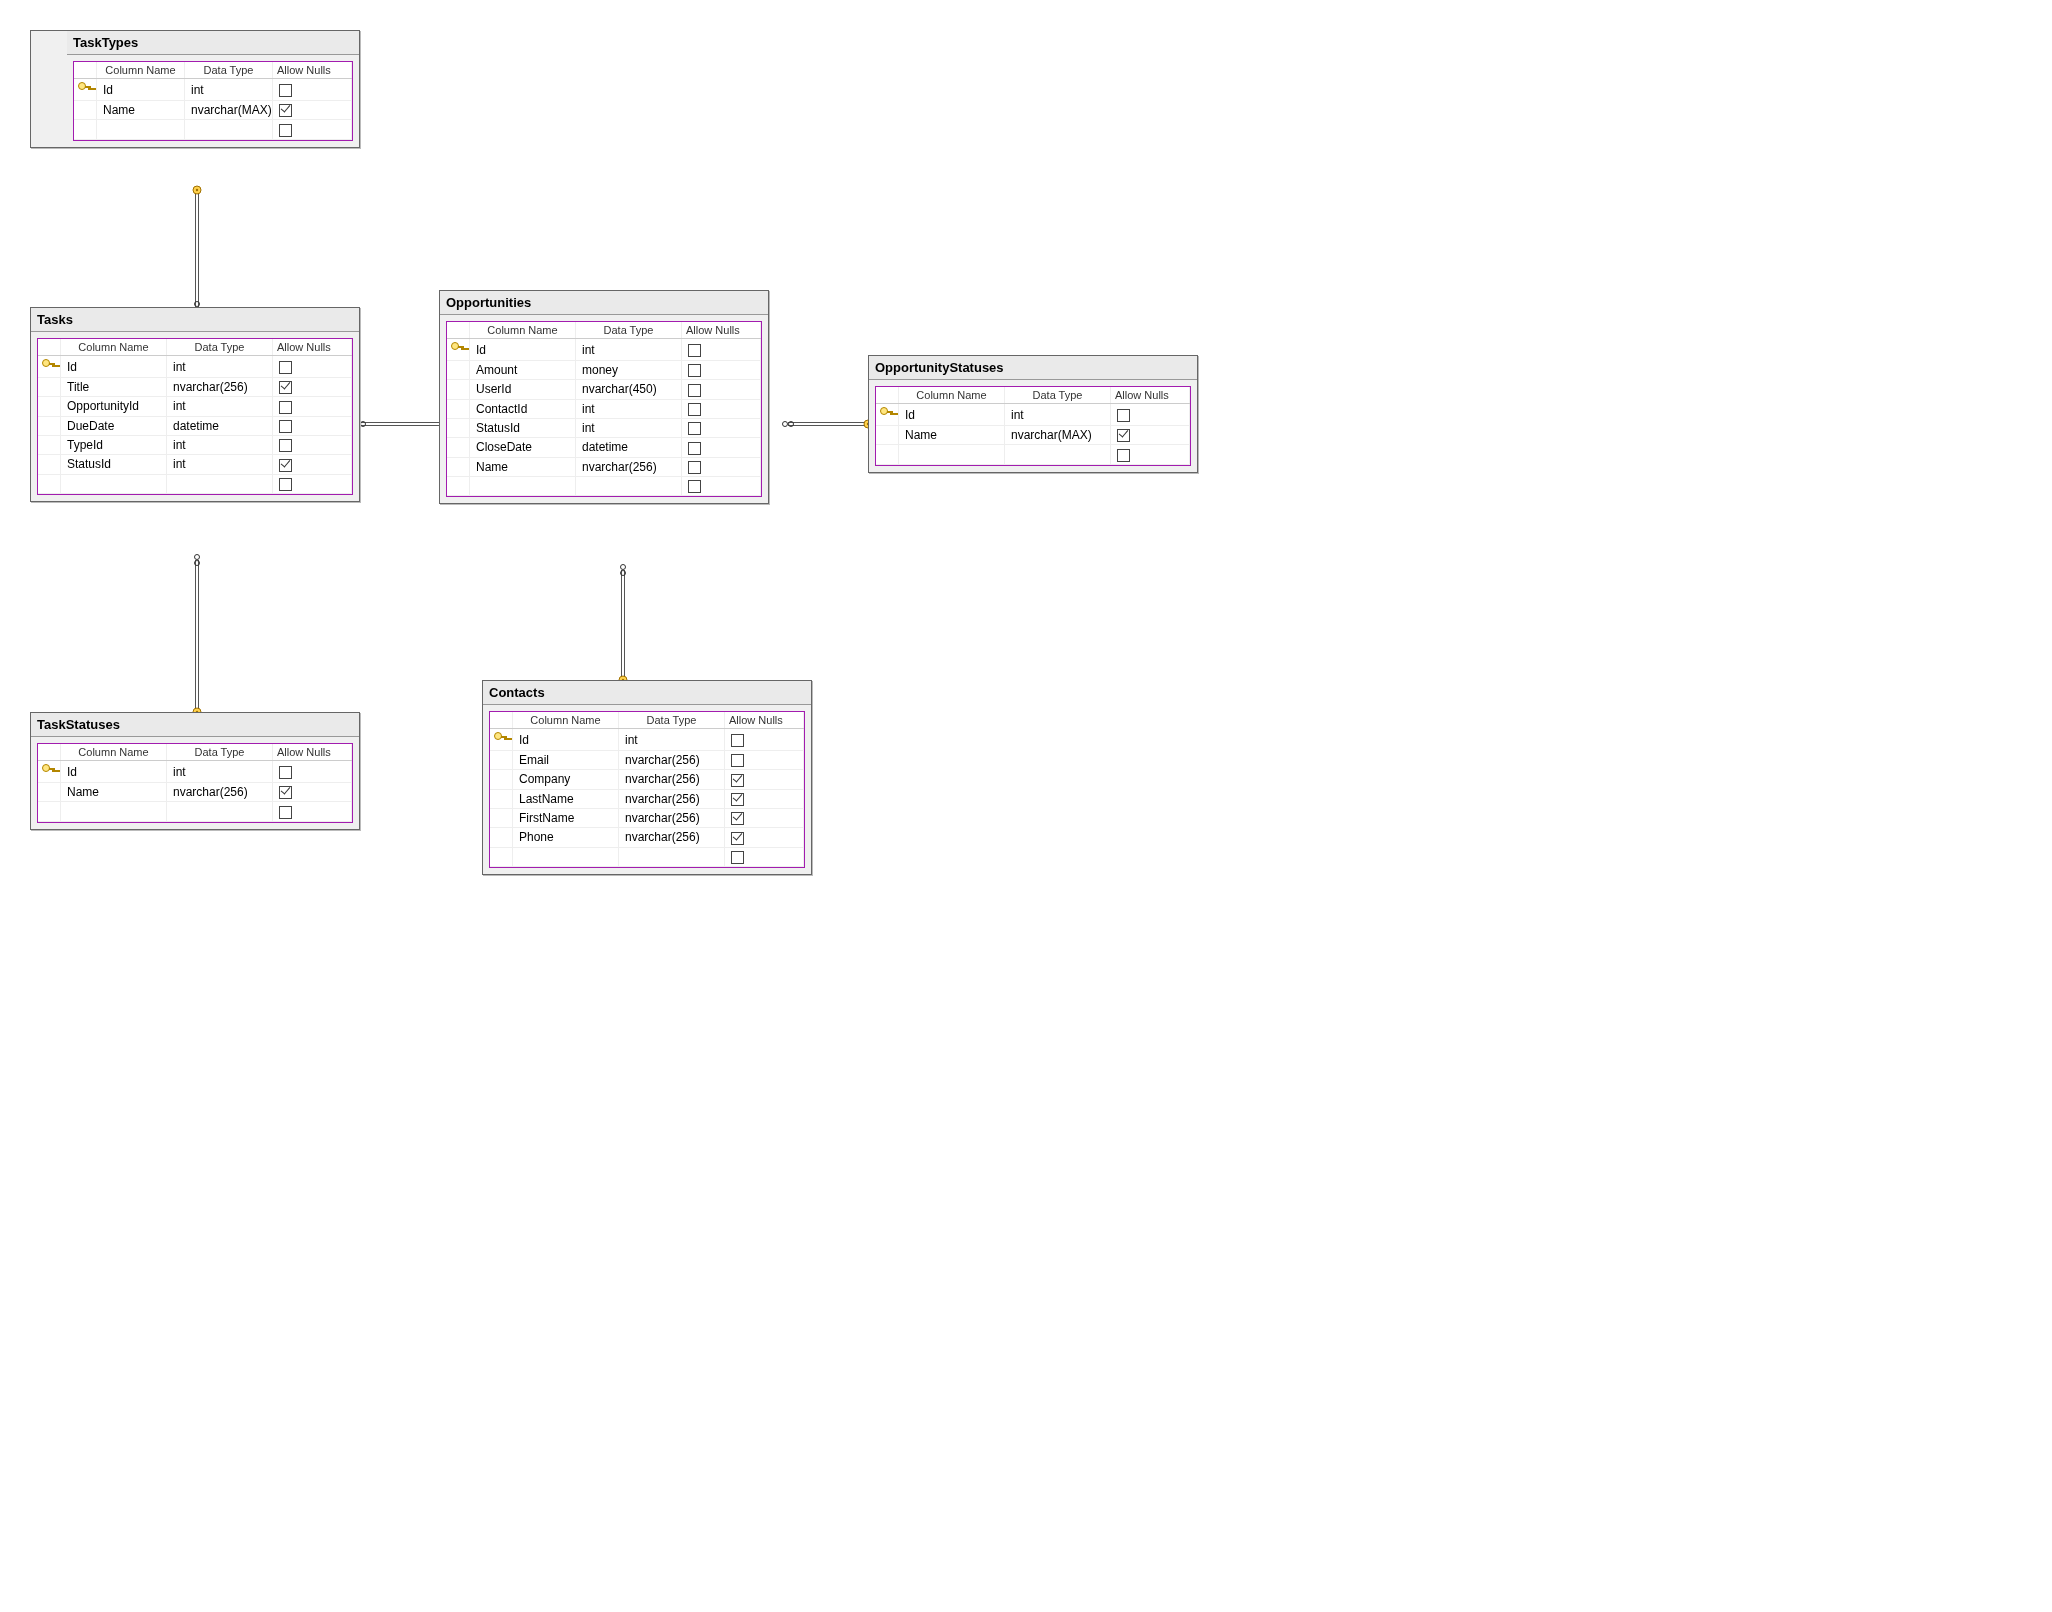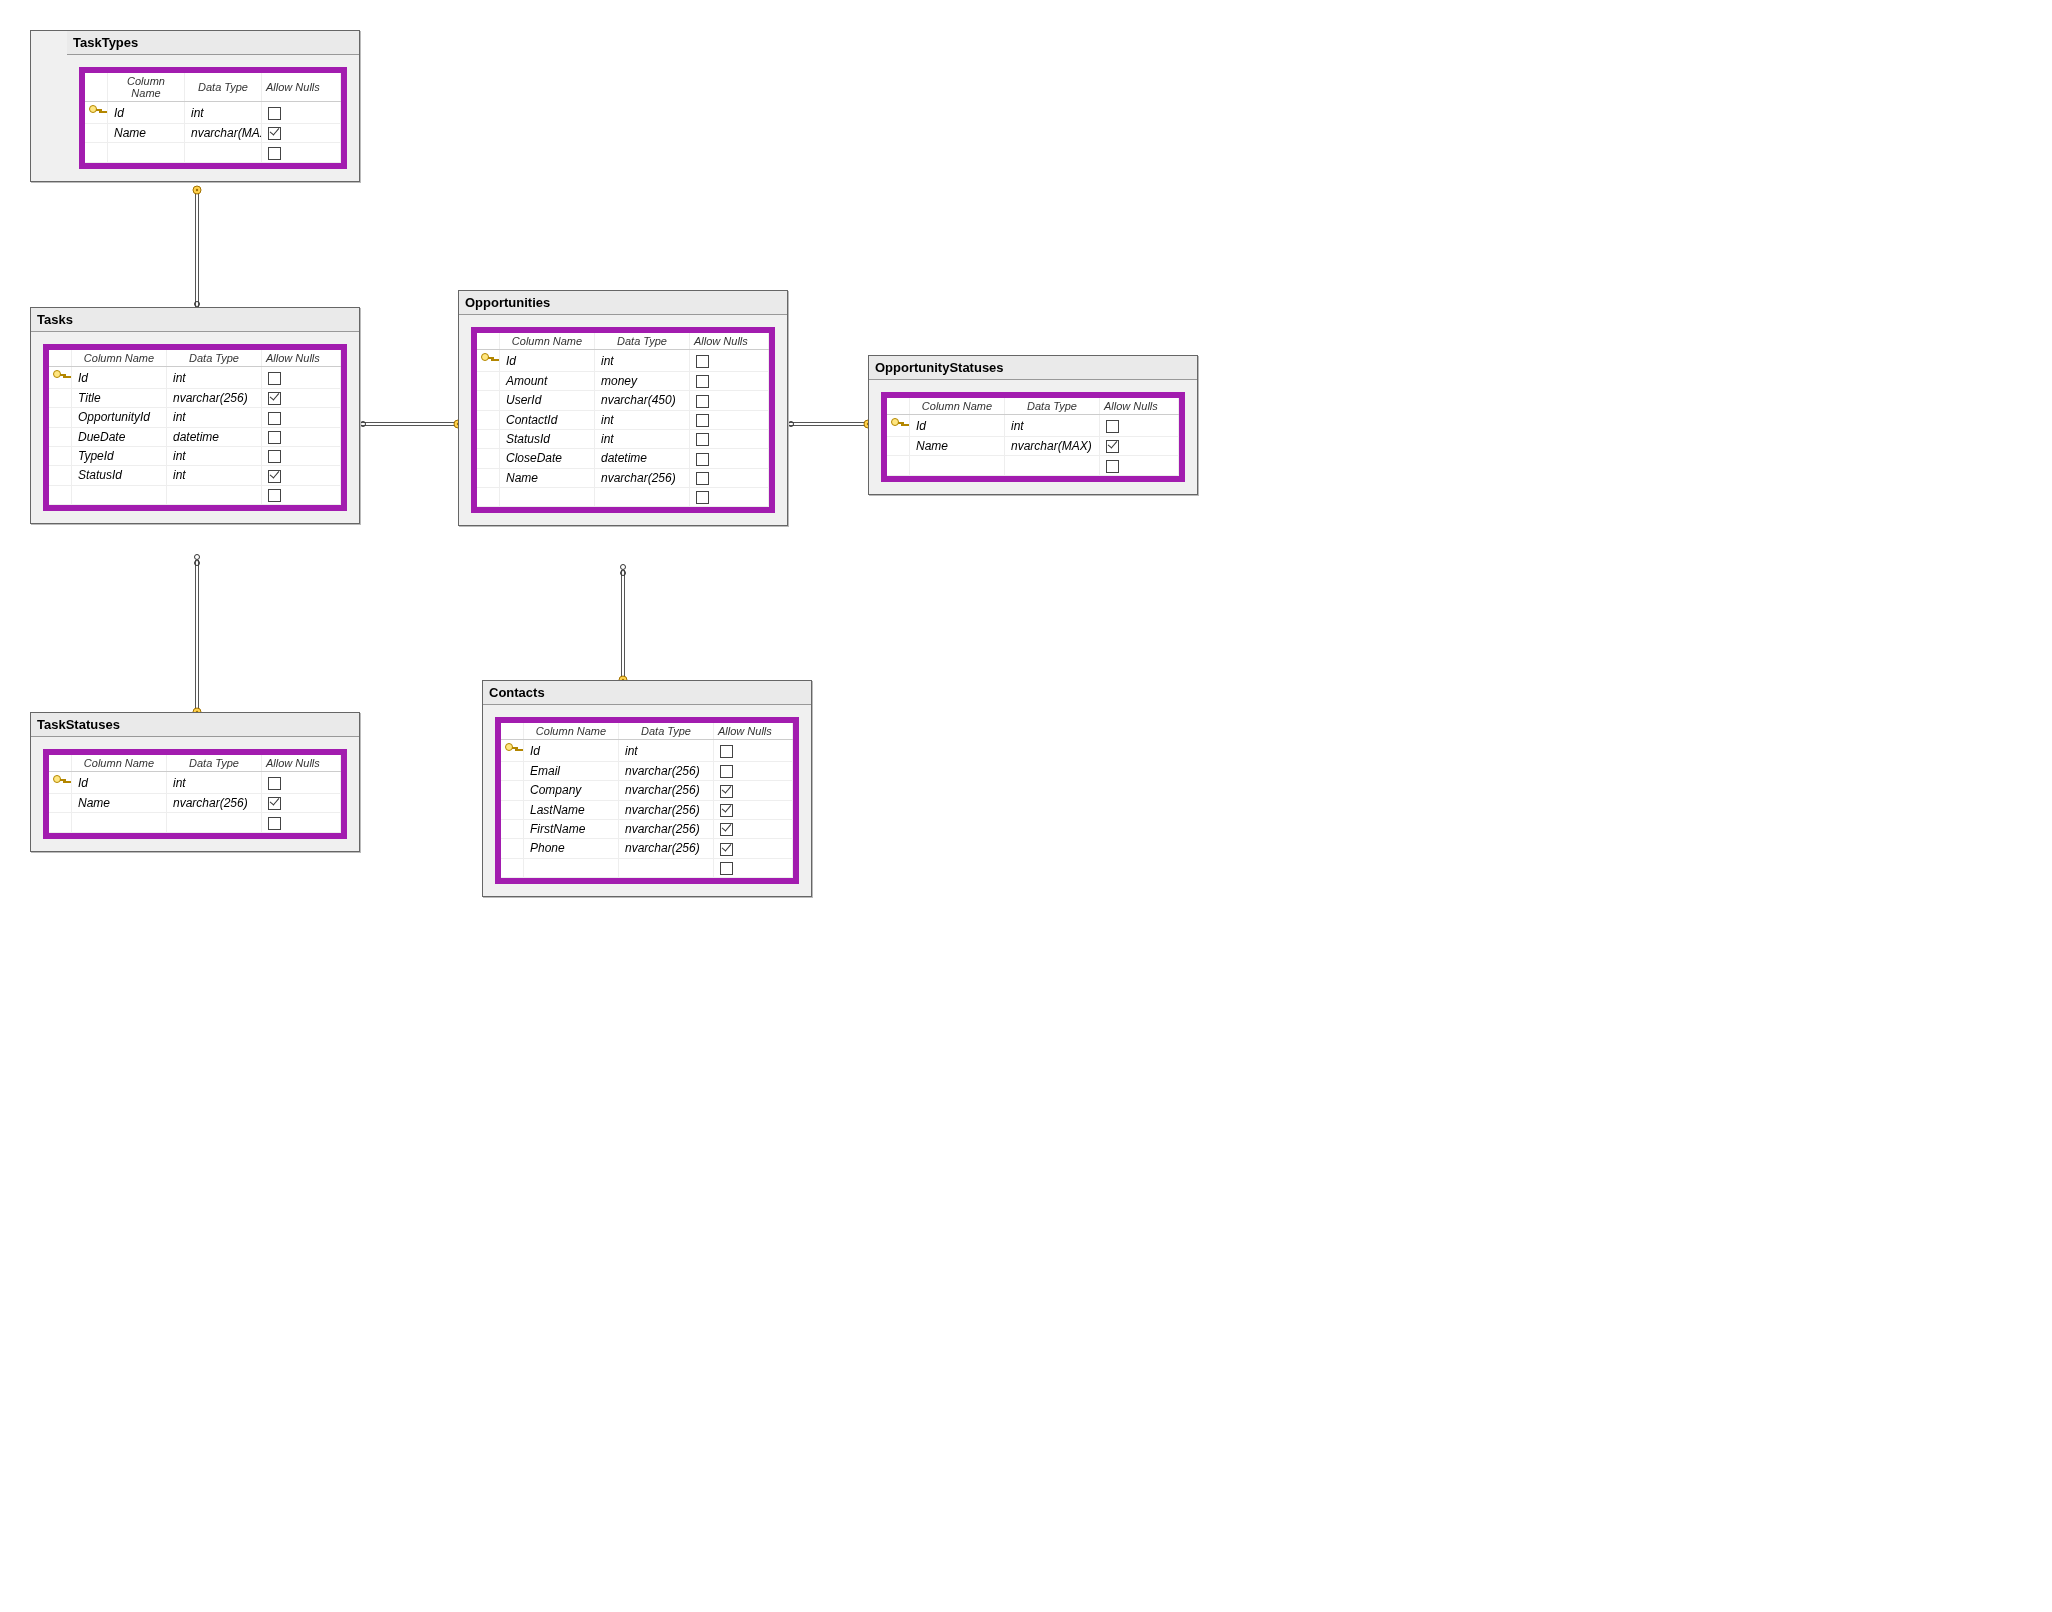--- a/index.html
+++ b/index.html
@@ -31,24 +31,23 @@
     box-sizing: border-box;
   }
   .tbl .title {
     font-weight: bold;
     font-size: 13px;
     padding: 4px 6px;
     border-bottom: 1px solid #999;
     background: #eaeaea;
   }
   .tbl .body {
-    margin: 12px;
+    margin: 6px;
     background: #fff;
-    border: 6px solid #a21caf;
-    font-style: italic;
+    border: 1px solid #a21caf;
   }
   .tbl table {
     width: 100%;
     border-collapse: collapse;
     table-layout: fixed;
   }
   .tbl th {
     font-weight: normal;
     font-size: 11px;
     text-align: center;
@@ -287,21 +286,21 @@
             <tr>
               <td class="keycell"></td>
               <td class="name">&nbsp;</td>
               <td class="dtype">&nbsp;</td>
               <td class="nullcell"><span class="cb"></span></td>
             </tr>
           </tbody>
         </table>
       </div>
     </div>
-    <div class="tbl" style="left:458px; top:290px; width:330px;">
+    <div class="tbl" style="left:439px; top:290px; width:330px;">
       <div class="title">Opportunities</div>
       <div class="body">
         <table>
           <thead>
             <tr>
               <th class="keycell"></th>
               <th>Column Name</th>
               <th>Data Type</th>
               <th class="nullcell">Allow Nulls</th>
             </tr>

